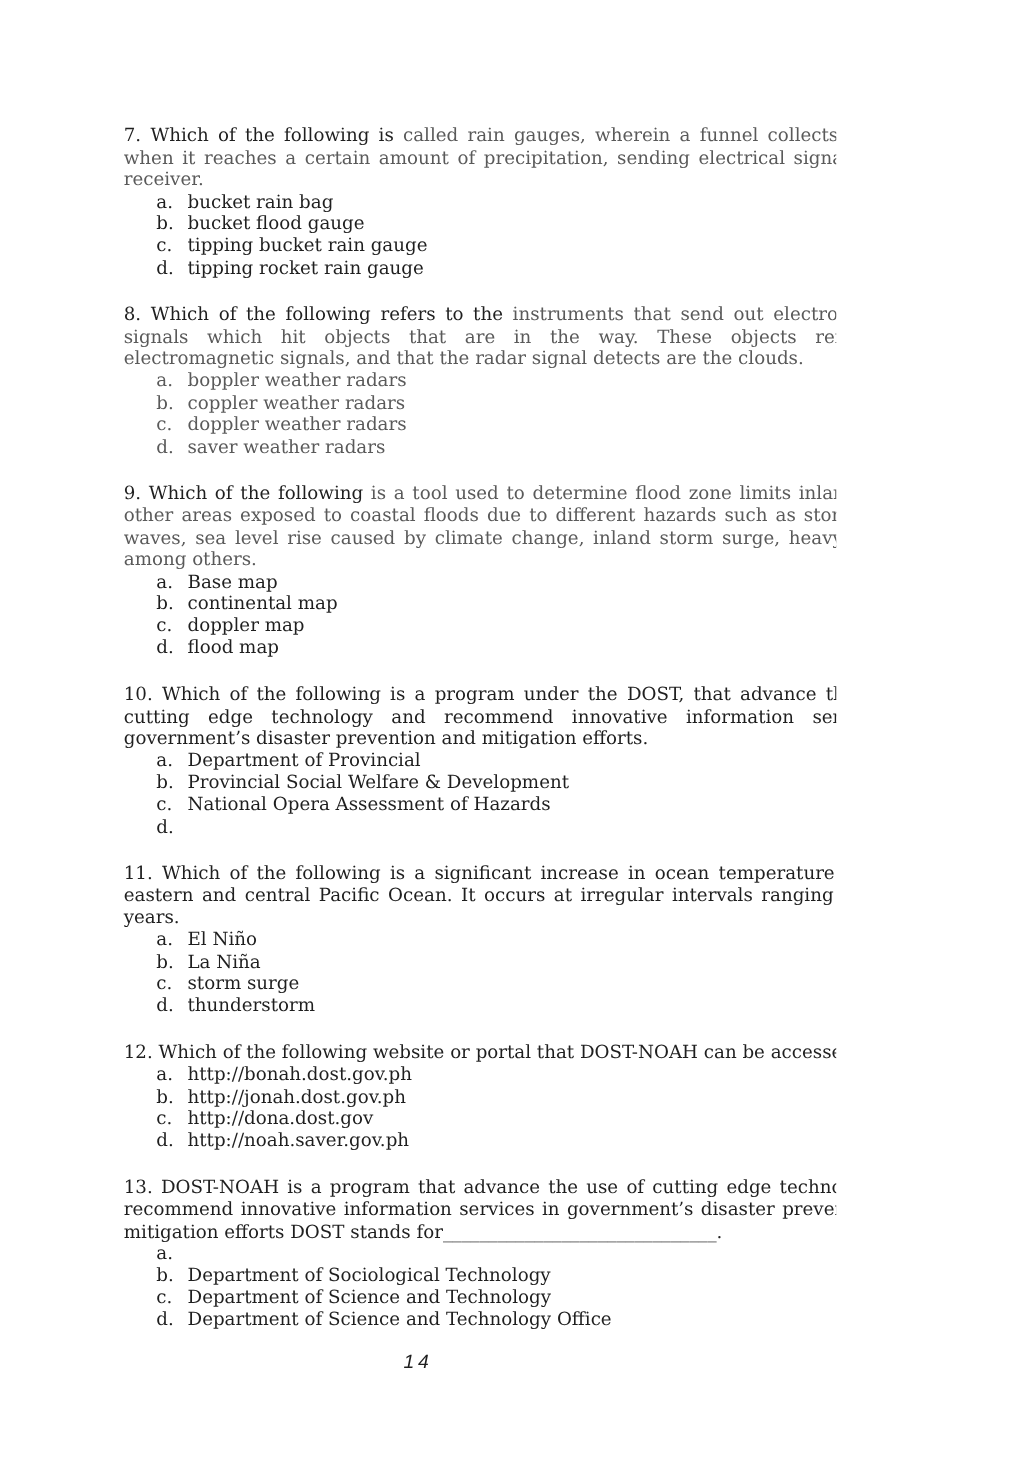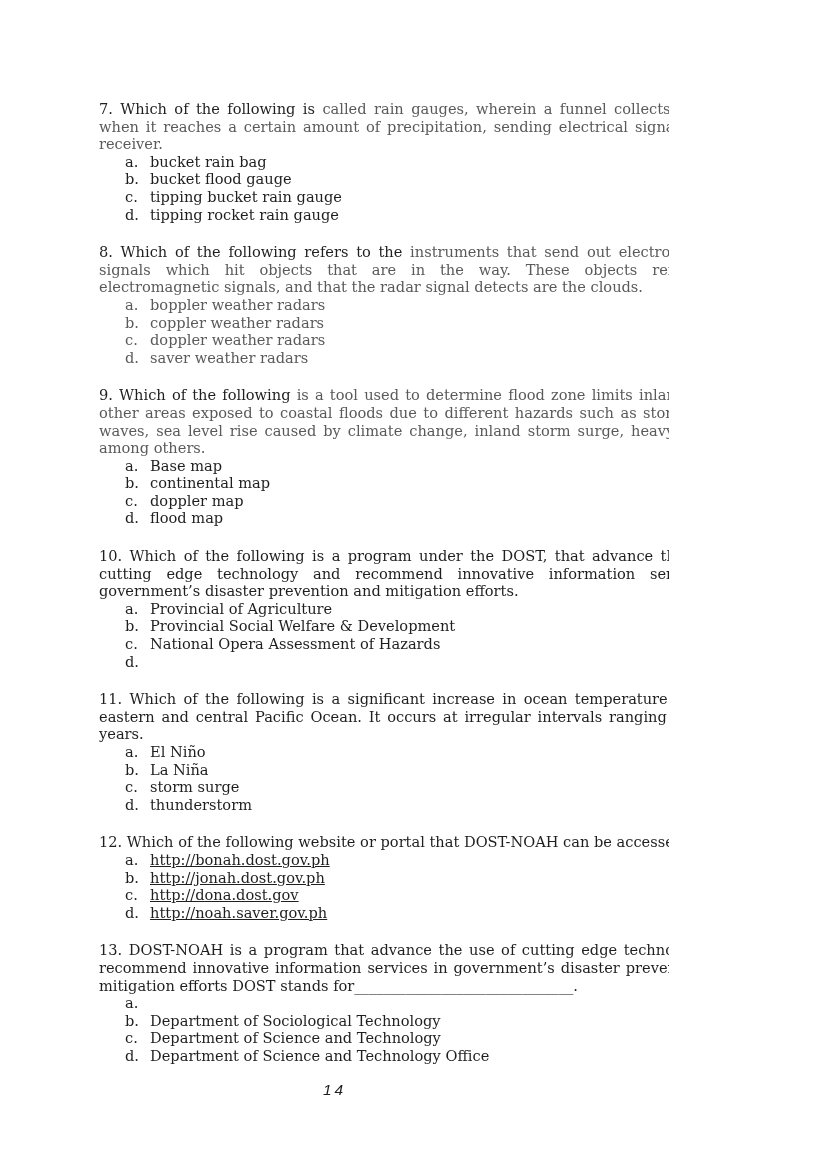--- a/index.html
+++ b/index.html
@@ -32,21 +32,21 @@
   .options { margin: 0; }
   .option {
     display: flex;
     padding-left: 26px;
     font-size: 14.6px;
     line-height: 17.6px;
     color: var(--ink-dark, #1f1f1f);
   }
   .option.gray { color: var(--ink-gray, #5a5a5a); }
   .option .letter { flex: 0 0 25px; }
-  .option .otext.link { text-decoration: underline; }
+  .option .otext.link { }
   .page-number {
     position: absolute;
     top: 1081px;
     left: 0;
     width: 100%;
     text-align: center;
     font-family: Liberation Sans, sans-serif;
     font-style: italic;
     font-size: 15.5px;
     letter-spacing: 3px;
@@ -142,21 +142,21 @@
     <span class="otext">flood map</span>
   </div>
 </div>
   </div>
 
   <div class="question">
     <p class="qtext"><span class="qlead">10. Which of the following is a program under the DOST, that advance the use of cutting edge technology and recommend innovative information services in government’s disaster prevention and mitigation efforts.</span><span class="qbody"></span></p>
     <div class="options">
   <div class="option">
     <span class="letter">a.</span>
-    <span class="otext">Provincial of Agriculture</span>
+    <span class="otext">Department of Provincial</span>
   </div>
 
   <div class="option">
     <span class="letter">b.</span>
     <span class="otext">Provincial Social Welfare &amp; Development</span>
   </div>
 
   <div class="option">
     <span class="letter">c.</span>
     <span class="otext">National Opera Assessment of Hazards</span>

